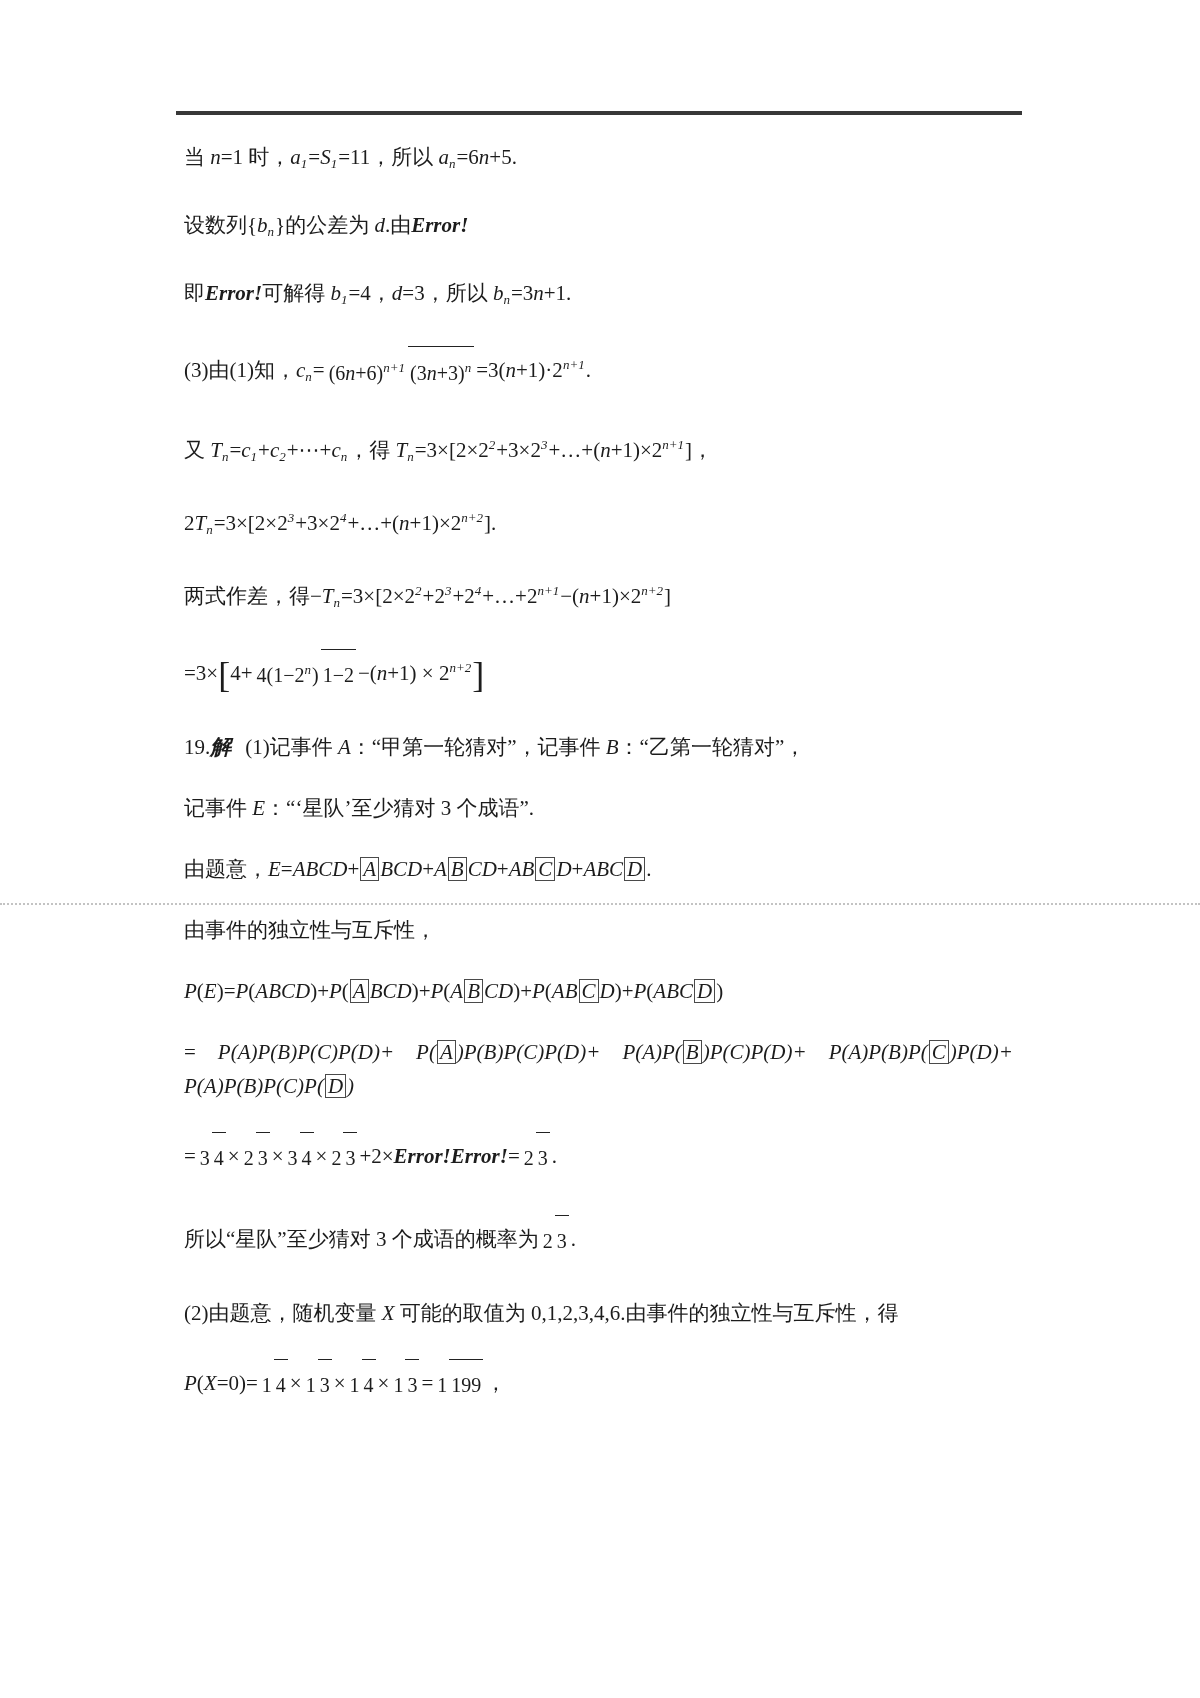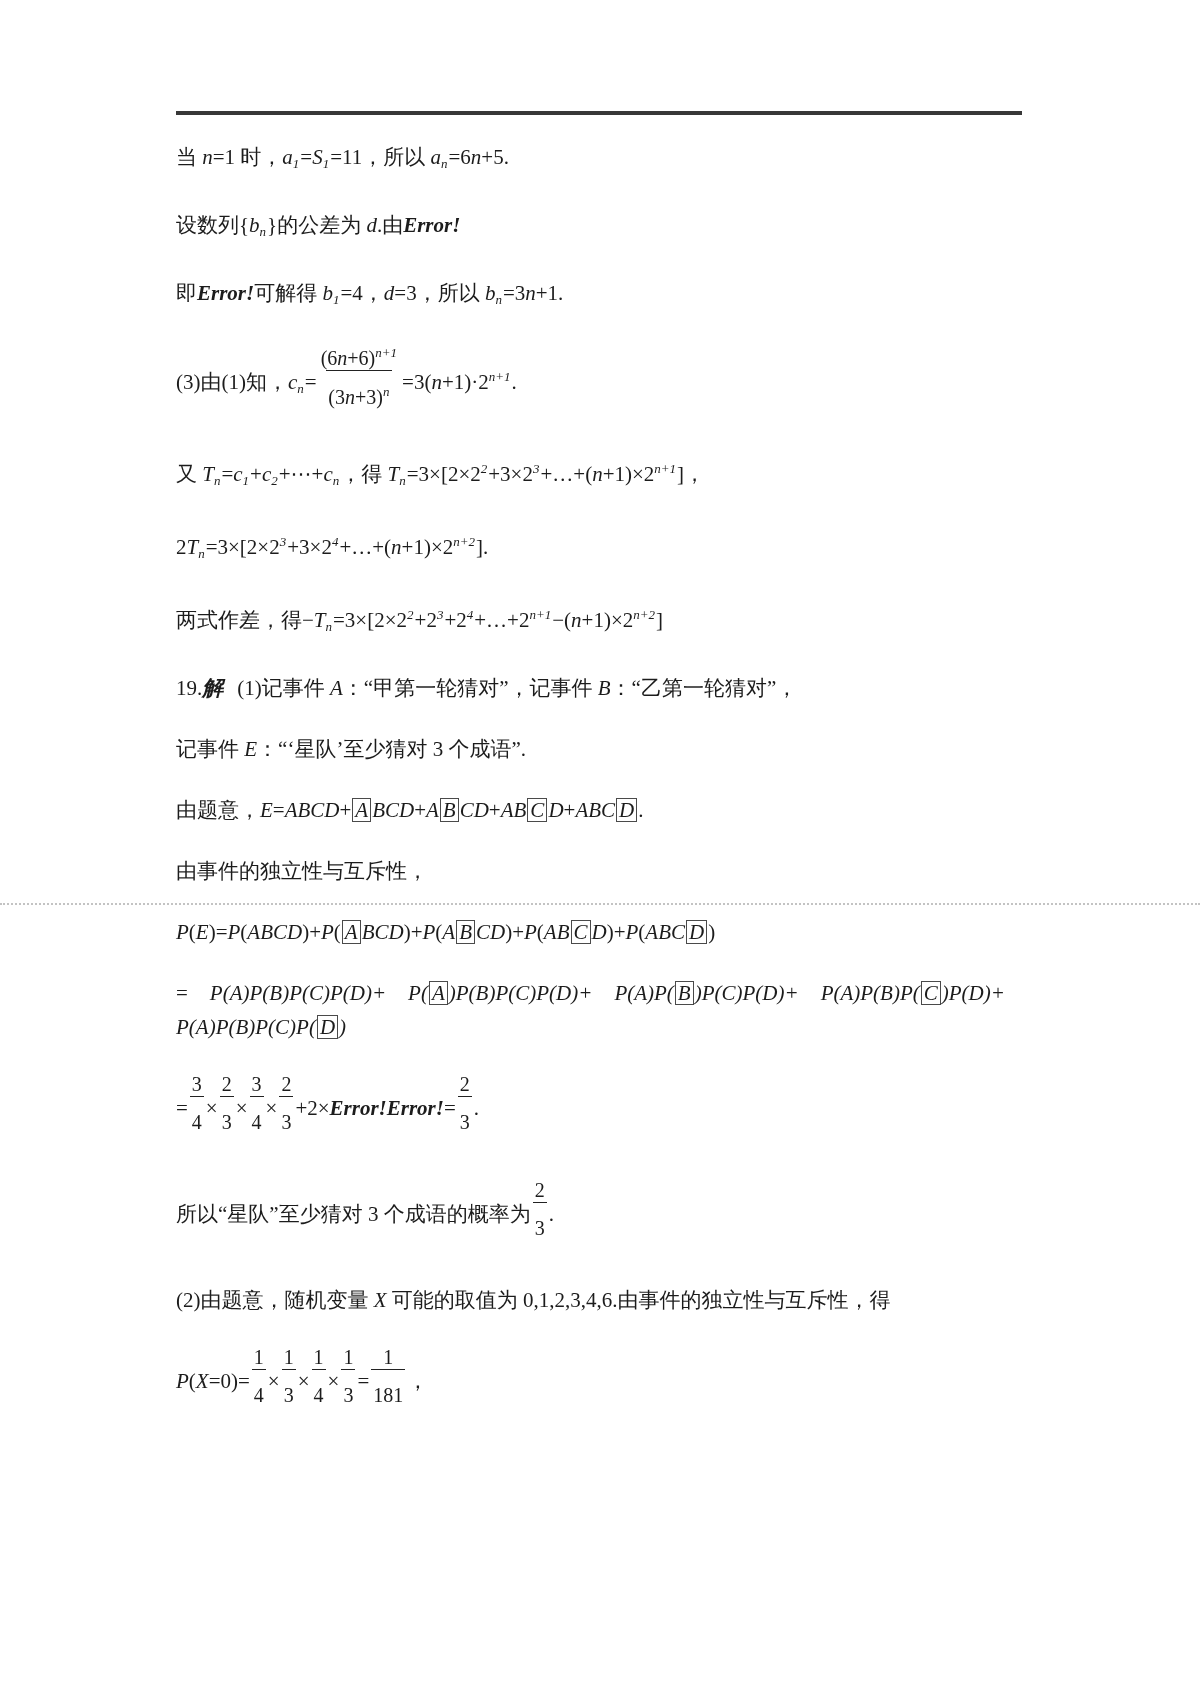--- a/index.html
+++ b/index.html
@@ -23,21 +23,21 @@
   .page-divider{
     position:absolute;
     left:0;
     top:903px;
     width:1200px;
     height:0;
     border-top:2px dotted #c3c3c3;
   }
   .content{
     position:absolute;
-    left:176px;
+    left:184px;
     top:142px;
     width:880px;
   }
   .line{
     font-size:21px;
     line-height:30px;
     margin-bottom:31px;
     white-space:nowrap;
   }
   .line.tight{margin-bottom:4px;}
@@ -49,21 +49,20 @@
   .box{
     display:inline-block;
     border:1px solid #4a4a4a;
     font-style:italic;
     padding:0 2px;
     margin:0 1px;
     line-height:1.05;
   }
   .frac{
     display:inline-flex;
-    flex-direction:column;
     align-items:center;
     vertical-align:middle;
     font-size:20px;
     line-height:1.15;
     margin:0 2px;
     text-align:left;
   }
   .frac .num{padding:0 2px;}
   .frac .den{border-top:1.4px solid #222;padding:14px 2px;}
   .tb{
@@ -84,20 +83,24 @@
       <div class="line"><span class="run">当 </span><span class="it">n</span><span class="run">=1 时，</span><span class="it">a</span><span class="sub">1</span><span class="run">=</span><span class="it">S</span><span class="sub">1</span><span class="run">=11，所以 </span><span class="it">a</span><span class="sub">n</span><span class="run">=6</span><span class="it">n</span><span class="run">+5.</span></div>
       <div class="line"><span class="run">设数列{</span><span class="it">b</span><span class="sub">n</span><span class="run">}的公差为 </span><span class="it">d</span><span class="run">.由</span><span class="bold">Error!</span></div>
       <div class="line"><span class="run">即</span><span class="bold">Error!</span><span class="run">可解得 </span><span class="it">b</span><span class="sub">1</span><span class="run">=4，</span><span class="it">d</span><span class="run">=3，所以 </span><span class="it">b</span><span class="sub">n</span><span class="run">=3</span><span class="it">n</span><span class="run">+1.</span></div>
       <div class="line"><span class="run">(3)由(1)知，</span><span class="it">c</span><span class="sub">n</span><span class="run">=</span><span class="frac">
           <span class="num"><span class="run">(6</span><span class="it">n</span><span class="run">+6)</span><span class="sup">n+1</span></span>
           <span class="den"><span class="run">(3</span><span class="it">n</span><span class="run">+3)</span><span class="sup">n</span></span>
         </span><span class="run">=3(</span><span class="it">n</span><span class="run">+1)·2</span><span class="sup">n+1</span><span class="run">.</span></div>
       <div class="line"><span class="run">又 </span><span class="it">T</span><span class="sub">n</span><span class="run">=</span><span class="it">c</span><span class="sub">1</span><span class="run">+</span><span class="it">c</span><span class="sub">2</span><span class="run">+⋯+</span><span class="it">c</span><span class="sub">n</span><span class="run">，得 </span><span class="it">T</span><span class="sub">n</span><span class="run">=3×[2×2</span><span class="sup">2</span><span class="run">+3×2</span><span class="sup">3</span><span class="run">+…+(</span><span class="it">n</span><span class="run">+1)×2</span><span class="sup">n+1</span><span class="run">]，</span></div>
       <div class="line"><span class="run">2</span><span class="it">T</span><span class="sub">n</span><span class="run">=3×[2×2</span><span class="sup">3</span><span class="run">+3×2</span><span class="sup">4</span><span class="run">+…+(</span><span class="it">n</span><span class="run">+1)×2</span><span class="sup">n+2</span><span class="run">].</span></div>
       <div class="line"><span class="run">两式作差，得−</span><span class="it">T</span><span class="sub">n</span><span class="run">=3×[2×2</span><span class="sup">2</span><span class="run">+2</span><span class="sup">3</span><span class="run">+2</span><span class="sup">4</span><span class="run">+…+2</span><span class="sup">n+1</span><span class="run">−(</span><span class="it">n</span><span class="run">+1)×2</span><span class="sup">n+2</span><span class="run">]</span></div>
+      <div class="line"><span class="run">=3×</span><span class="tb">[</span><span class="run">4+</span><span class="frac">
+          <span class="num"><span class="run">4(1−2</span><span class="sup">n</span><span class="run">)</span></span>
+          <span class="den"><span class="run">1−2</span></span>
+        </span><span class="run">−(</span><span class="it">n</span><span class="run">+1) × 2</span><span class="sup">n+2</span><span class="tb">]</span></div>
       <div class="line"><span class="run">19.</span><span class="bold">解</span><span class="gap" style="width: 14px;"></span><span class="run">(1)记事件 </span><span class="it">A</span><span class="run">：“甲第一轮猜对”，记事件 </span><span class="it">B</span><span class="run">：“乙第一轮猜对”，</span></div>
       <div class="line"><span class="run">记事件 </span><span class="it">E</span><span class="run">：“‘星队’至少猜对 3 个成语”.</span></div>
       <div class="line"><span class="run">由题意，</span><span class="it">E</span><span class="run">=</span><span class="it">ABCD</span><span class="run">+</span><span class="box">A</span><span class="it">BCD</span><span class="run">+</span><span class="it">A</span><span class="box">B</span><span class="it">CD</span><span class="run">+</span><span class="it">AB</span><span class="box">C</span><span class="it">D</span><span class="run">+</span><span class="it">ABC</span><span class="box">D</span><span class="run">.</span></div>
       <div class="line"><span class="run">由事件的独立性与互斥性，</span></div>
       <div class="line"><span class="it">P</span><span class="run">(</span><span class="it">E</span><span class="run">)=</span><span class="it">P</span><span class="run">(</span><span class="it">ABCD</span><span class="run">)+</span><span class="it">P</span><span class="run">(</span><span class="box">A</span><span class="it">BCD</span><span class="run">)+</span><span class="it">P</span><span class="run">(</span><span class="it">A</span><span class="box">B</span><span class="it">CD</span><span class="run">)+</span><span class="it">P</span><span class="run">(</span><span class="it">AB</span><span class="box">C</span><span class="it">D</span><span class="run">)+</span><span class="it">P</span><span class="run">(</span><span class="it">ABC</span><span class="box">D</span><span class="run">)</span></div>
       <div class="line tight"><span class="run">=</span><span class="gap" style="width: 22px;"></span><span class="it">P(A)P(B)P(C)P(D)+</span><span class="gap" style="width: 22px;"></span><span class="it">P(</span><span class="box">A</span><span class="it">)P(B)P(C)P(D)+</span><span class="gap" style="width: 22px;"></span><span class="it">P(A)P(</span><span class="box">B</span><span class="it">)P(C)P(D)+</span><span class="gap" style="width: 22px;"></span><span class="it">P(A)P(B)P(</span><span class="box">C</span><span class="it">)P(D)+</span></div>
       <div class="line"><span class="it">P(A)P(B)P(C)P(</span><span class="box">D</span><span class="it">)</span></div>
       <div class="line"><span class="run">=</span><span class="frac">
           <span class="num"><span class="run">3</span></span>
           <span class="den"><span class="run">4</span></span>
@@ -126,16 +129,16 @@
           <span class="num"><span class="run">1</span></span>
           <span class="den"><span class="run">3</span></span>
         </span><span class="run">×</span><span class="frac">
           <span class="num"><span class="run">1</span></span>
           <span class="den"><span class="run">4</span></span>
         </span><span class="run">×</span><span class="frac">
           <span class="num"><span class="run">1</span></span>
           <span class="den"><span class="run">3</span></span>
         </span><span class="run">=</span><span class="frac">
           <span class="num"><span class="run">1</span></span>
-          <span class="den"><span class="run">181</span></span>
+          <span class="den"><span class="run">199</span></span>
         </span><span class="run">，</span></div>
     </div>
 </div>
 
 </body></html>

